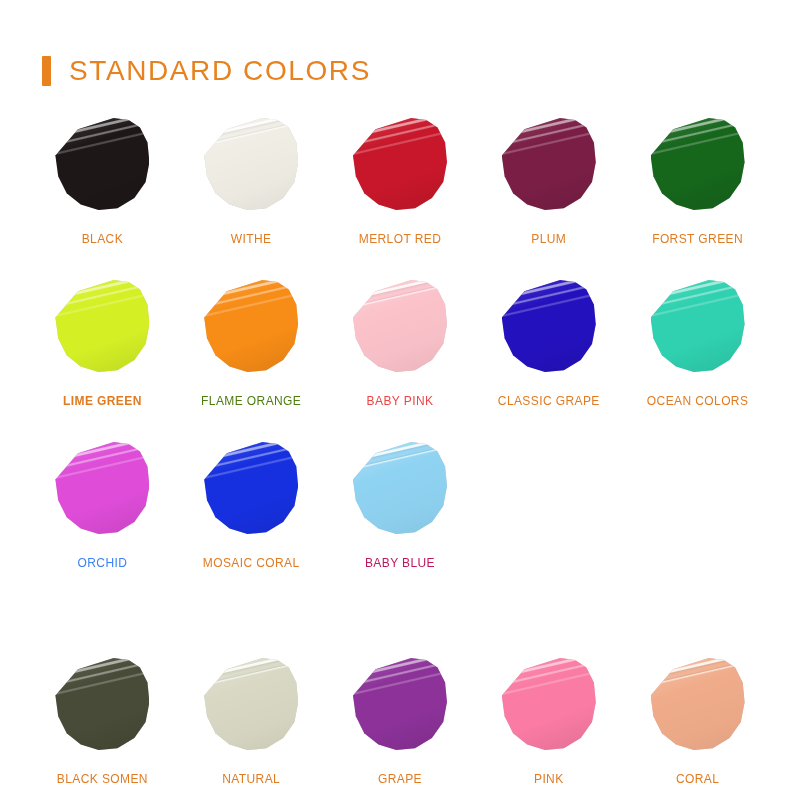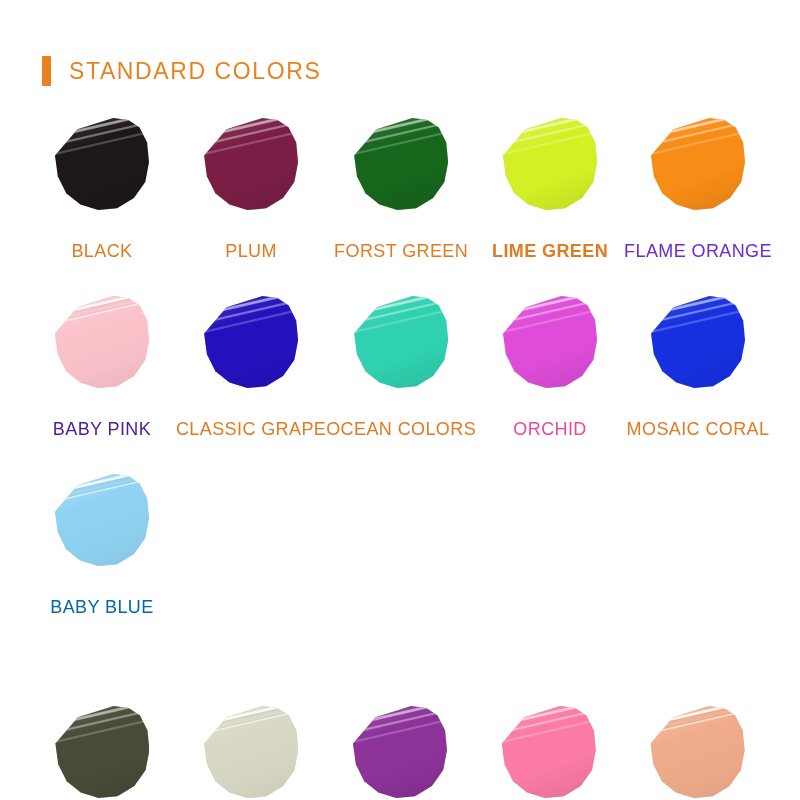--- a/index.html
+++ b/index.html
@@ -37,21 +37,21 @@
   }
   .accent-bar {
     width: 9px;
     height: 30px;
     background: #E8821E;
     margin-right: 18px;
     flex: 0 0 auto;
     border-radius: 1px;
   }
   .section-title {
-    font-size: 23px;
+    font-size: 28px;
     letter-spacing: 1.6px;
     color: #E8821E;
     font-weight: 400;
     white-space: nowrap;
     font-family: "Liberation Sans", sans-serif;
   }
 
   
   .swatch-grid {
     display: grid;
@@ -162,22 +162,22 @@
       160deg,
       rgba(255,255,255,0.55) 0%,
       rgba(255,255,255,0.15) 16%,
       rgba(255,255,255,0.00) 34%,
       rgba(0,0,0,0.02) 70%,
       rgba(0,0,0,0.07) 100%
     );
   }
 
   .swatch-label {
-    margin-top: 29px;
-    font-size: 18px;
+    margin-top: 20px;
+    font-size: 12px;
     letter-spacing: 0.4px;
     color: #E07B22;
     text-align: center;
     white-space: nowrap;
     font-family: "Liberation Sans", sans-serif;
   }
 
   
   #standard-section { padding-top: 48px; }
   #standard-section .swatch-grid { margin-top: 14px; row-gap: 24px; }
@@ -197,20 +197,36 @@
     <div class="swatch-grid grid-5" id="standard-grid">
         <div class="swatch-cell">
           <div class="swatch-chip">
             <div class="chip-fill" style="background: rgb(30, 23, 24);"></div>
             <div class="chip-shade"></div>
             <div class="chip-streaks"></div>
           </div>
           <div class="swatch-label" style="color: rgb(224, 123, 34);">BLACK</div>
         </div>
         <div class="swatch-cell">
+          <div class="swatch-chip pale">
+            <div class="chip-fill" style="background: rgb(239, 237, 228);"></div>
+            <div class="chip-shade"></div>
+            <div class="chip-streaks"></div>
+          </div>
+          <div class="swatch-label" style="color: rgb(224, 123, 34);">WITHE</div>
+        </div>
+        <div class="swatch-cell">
+          <div class="swatch-chip">
+            <div class="chip-fill" style="background: rgb(200, 23, 42);"></div>
+            <div class="chip-shade"></div>
+            <div class="chip-streaks"></div>
+          </div>
+          <div class="swatch-label" style="color: rgb(224, 123, 34);">MERLOT RED</div>
+        </div>
+        <div class="swatch-cell">
           <div class="swatch-chip">
             <div class="chip-fill" style="background: rgb(122, 30, 69);"></div>
             <div class="chip-shade"></div>
             <div class="chip-streaks"></div>
           </div>
           <div class="swatch-label" style="color: rgb(224, 123, 34); text-align: right;">PLUM</div>
         </div>
         <div class="swatch-cell">
           <div class="swatch-chip">
             <div class="chip-fill" style="background: rgb(22, 102, 28);"></div>
@@ -226,29 +242,29 @@
             <div class="chip-streaks"></div>
           </div>
           <div class="swatch-label" style="color: rgb(224, 123, 34); font-weight: bold;">LIME GREEN</div>
         </div>
         <div class="swatch-cell">
           <div class="swatch-chip">
             <div class="chip-fill" style="background: rgb(247, 140, 22);"></div>
             <div class="chip-shade"></div>
             <div class="chip-streaks"></div>
           </div>
-          <div class="swatch-label" style="color: #6d28d9;">FLAME ORANGE</div>
+          <div class="swatch-label" style="color: #4d7c0f;">FLAME ORANGE</div>
         </div>
         <div class="swatch-cell">
           <div class="swatch-chip pale">
             <div class="chip-fill" style="background: rgb(251, 194, 202);"></div>
             <div class="chip-shade"></div>
             <div class="chip-streaks"></div>
           </div>
-          <div class="swatch-label" style="color: #4c1d95; text-align: right;">BABY PINK</div>
+          <div class="swatch-label" style="color: #ef4444; text-align: right;">BABY PINK</div>
         </div>
         <div class="swatch-cell">
           <div class="swatch-chip">
             <div class="chip-fill" style="background: rgb(36, 17, 190);"></div>
             <div class="chip-shade"></div>
             <div class="chip-streaks"></div>
           </div>
           <div class="swatch-label" style="color: rgb(224, 123, 34);">CLASSIC GRAPE</div>
         </div>
         <div class="swatch-cell">
@@ -258,37 +274,37 @@
             <div class="chip-streaks"></div>
           </div>
           <div class="swatch-label" style="color: rgb(224, 123, 34);">OCEAN COLORS</div>
         </div>
         <div class="swatch-cell">
           <div class="swatch-chip">
             <div class="chip-fill" style="background: rgb(222, 76, 216);"></div>
             <div class="chip-shade"></div>
             <div class="chip-streaks"></div>
           </div>
-          <div class="swatch-label" style="color: #ec4899;">ORCHID</div>
+          <div class="swatch-label" style="color: #3b82f6;">ORCHID</div>
         </div>
         <div class="swatch-cell">
           <div class="swatch-chip">
             <div class="chip-fill" style="background: rgb(22, 48, 224);"></div>
             <div class="chip-shade"></div>
             <div class="chip-streaks"></div>
           </div>
           <div class="swatch-label" style="color: rgb(224, 123, 34);">MOSAIC CORAL</div>
         </div>
         <div class="swatch-cell">
           <div class="swatch-chip pale">
             <div class="chip-fill" style="background: rgb(143, 211, 242);"></div>
             <div class="chip-shade"></div>
             <div class="chip-streaks"></div>
           </div>
-          <div class="swatch-label" style="color: #0369a1;">BABY BLUE</div>
+          <div class="swatch-label" style="color: #be185d;">BABY BLUE</div>
         </div>
       </div>
   </div>
 
   <div class="section" id="translucent-section">
     <div class="swatch-grid grid-5" id="translucent-grid">
         <div class="swatch-cell">
           <div class="swatch-chip">
             <div class="chip-fill" style="background: rgb(71, 75, 55);"></div>
             <div class="chip-shade"></div>

